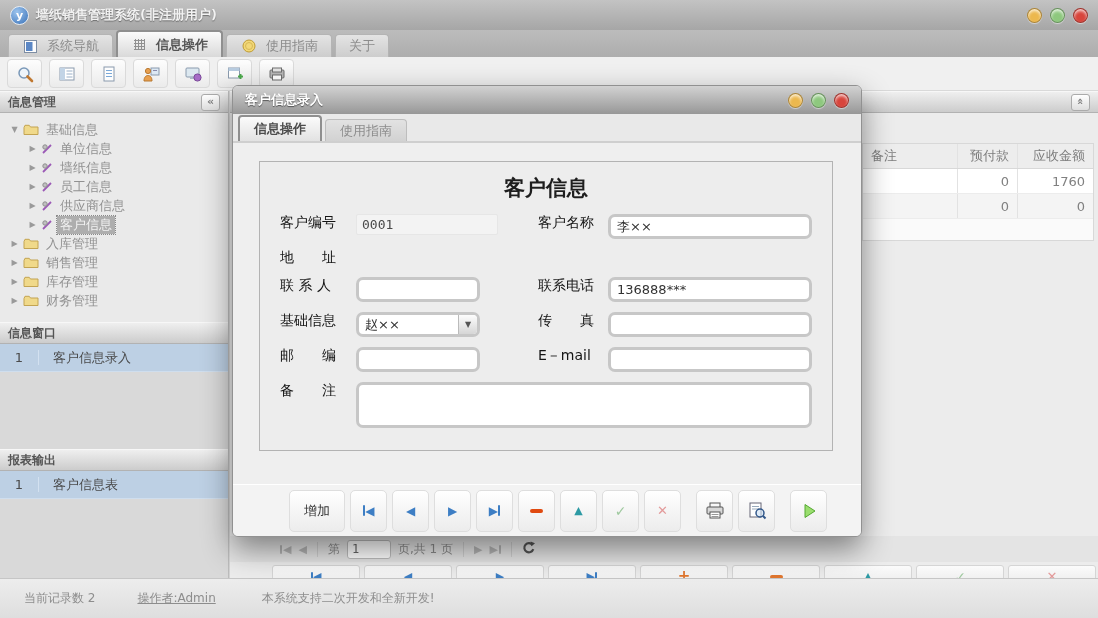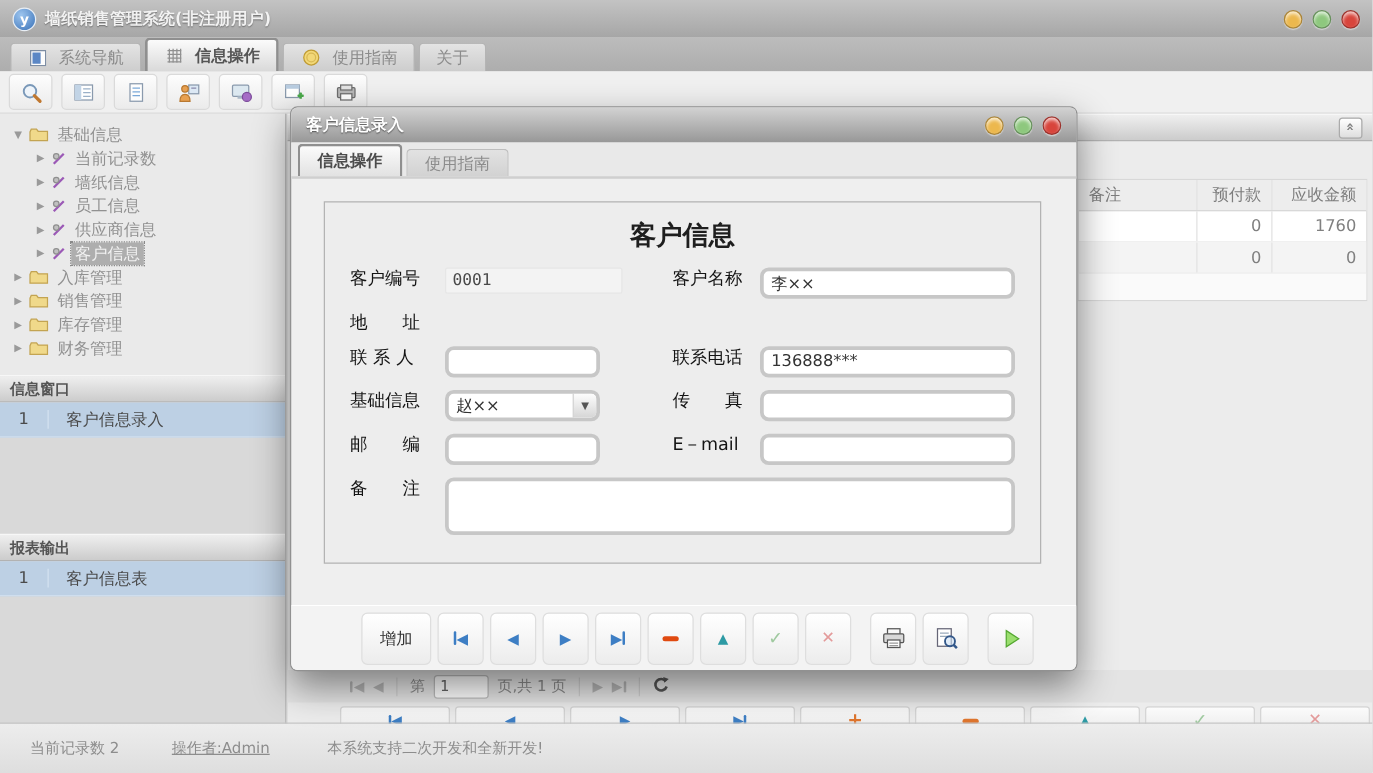--- a/index.html
+++ b/index.html
@@ -213,40 +213,44 @@
     <div class="toolbtn">
         <svg width="18" height="18">
           <rect x="2" y="5" width="14" height="8" rx="1" fill="#b8b8b8" stroke="#6e6e6e"></rect>
           <rect x="4.5" y="3" width="9" height="4" fill="#e4e4e4" stroke="#6e6e6e"></rect>
           <rect x="4.5" y="10" width="9" height="5" fill="#fff" stroke="#6e6e6e"></rect>
         </svg>
       </div>
   </div>
 
   <div class="sidebar">
+    <div class="phead">
+      <span>信息管理</span>
+      <span class="collapse-btn">«</span>
+    </div>
 
     <div class="tree">
       <div class="titem root">
         <span class="arr">▼</span>
         <span class="ticon">
             <svg width="16" height="12">
               <path d="M1 3.5 L1 10.5 L15 10.5 L15 3 L7.5 3 L6.2 1.3 L2 1.3 Z" fill="#f0d98a" stroke="#c3a452"></path>
             </svg>
           </span>
         <span class="tlabel">基础信息</span>
       </div>
       <div class="titem child">
         <span class="arr">▶</span>
         <span class="ticon">
             <svg width="12" height="12">
               <line x1="2" y1="10" x2="10" y2="2" stroke="#9b59b6" stroke-width="1.8"></line>
               <circle cx="4" cy="4" r="2.2" fill="#c0c0c0" stroke="#8f8f8f"></circle>
             </svg>
           </span>
-        <span class="tlabel">当前记录数</span>
+        <span class="tlabel">单位信息</span>
       </div>
       <div class="titem child">
         <span class="arr">▶</span>
         <span class="ticon">
             <svg width="12" height="12">
               <line x1="2" y1="10" x2="10" y2="2" stroke="#9b59b6" stroke-width="1.8"></line>
               <circle cx="4" cy="4" r="2.2" fill="#c0c0c0" stroke="#8f8f8f"></circle>
             </svg>
           </span>
         <span class="tlabel">墙纸信息</span>

